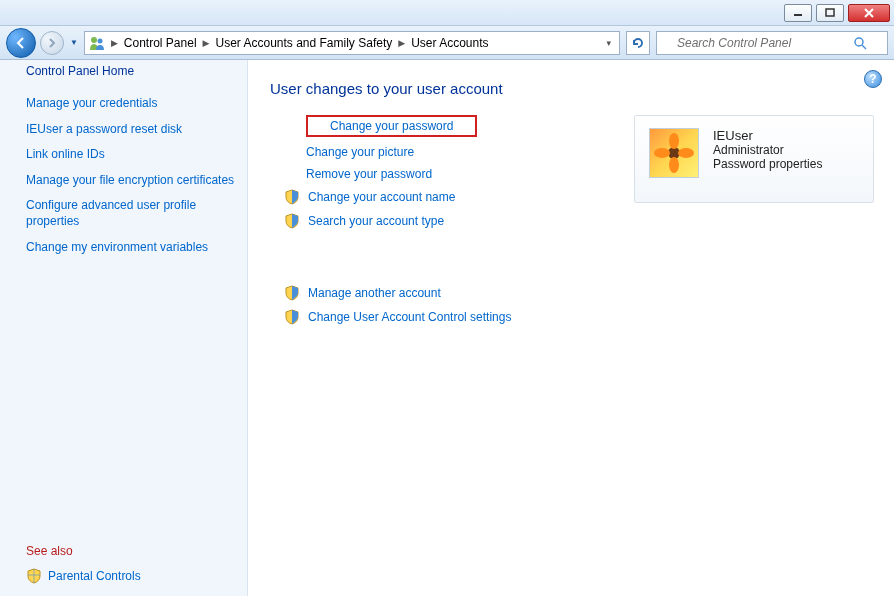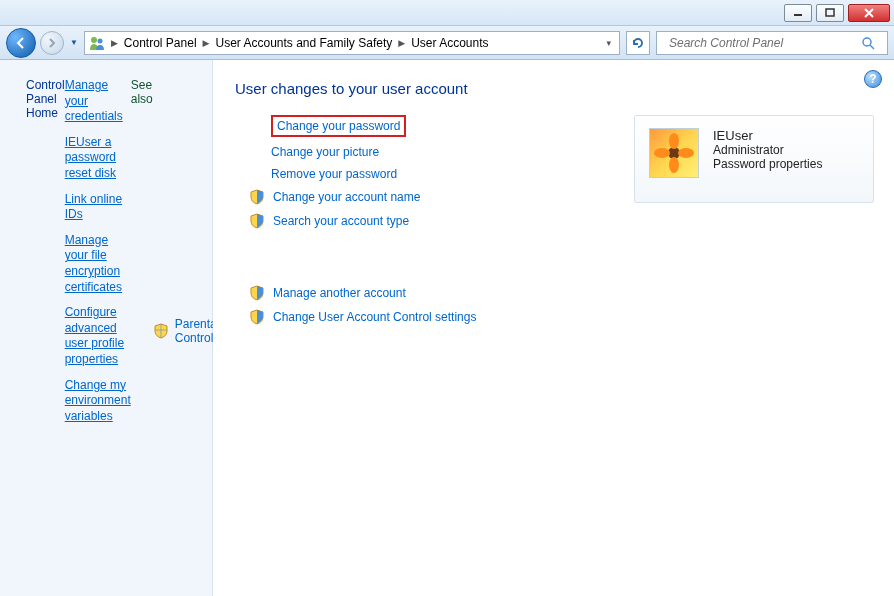--- a/index.html
+++ b/index.html
@@ -32,45 +32,45 @@
       display: flex; align-items: center; padding: 0 4px; gap: 6px; font-size: 12px;
     }
     .addr-icon { width: 16px; height: 16px; }
     .crumb { color: #000; display: flex; align-items: center; gap: 6px; }
     .crumb .sep { color: #555; font-size: 9px; }
     .addr-spacer { flex: 1; }
     .addr-drop { color: #555; font-size: 9px; margin-right: 4px; }
     .refresh-btn { width: 24px; height: 24px; border: 1px solid #9bb0c6; background: #fff; display: flex; align-items: center; justify-content: center; margin-left: 2px; }
     .searchbox {
       width: 232px; height: 24px; background: #fff; border: 1px solid #9bb0c6;
-      display: flex; align-items: center; padding: 0 12px; margin-left: 2px;
+      display: flex; align-items: center; padding: 0 20px; margin-left: 2px;
       font-size: 12px; color: #6f6f6f; font-style: italic; justify-content: space-between;
     }
 
     
     .content { display: flex; height: calc(100% - 26px - 34px); }
     .sidebar {
-      width: 213px; background: #f0f6fc; border-right: 1px solid #d9e4f0;
-      padding: 18px 12px 12px 26px; display: flex; flex-direction: row; font-size: 12px;
+      width: 248px; background: #f0f6fc; border-right: 1px solid #d9e4f0;
+      padding: 4px 12px 12px 26px; display: flex; flex-direction: column; font-size: 12px;
     }
     .sidebar-title { color: #003399; font-size: 12px; margin-bottom: 18px; }
     .sidebar-list { display: flex; flex-direction: column; gap: 10px; }
-    .sidebar-link { color: #0066cc; cursor: pointer; line-height: 1.3; text-decoration: underline; }
+    .sidebar-link { color: #0066cc; cursor: pointer; line-height: 1.3; }
     .sidebar-spacer { flex: 1; }
-    .see-also { color: #14532d; font-size: 12px; margin-bottom: 10px; }
+    .see-also { color: #b91c1c; font-size: 12px; margin-bottom: 10px; }
     .sidebar-bottom-link { display: flex; align-items: center; gap: 6px; color: #0066cc; cursor: pointer; }
 
     .main { flex: 1; background: #fff; padding: 20px 20px 10px 22px; position: relative; }
     .main-heading { color: #003399; font-size: 15px; font-weight: normal; margin-bottom: 18px; }
     .main-body { display: flex; gap: 30px; }
     .actions-col { display: flex; flex-direction: column; gap: 8px; font-size: 12px; }
     .action-link { display: flex; align-items: center; gap: 8px; margin-left: 14px; }
     .action-link.noicon { margin-left: 36px; }
     .action-link a { color: #0066cc; text-decoration: none; }
-    .action-link.highlighted a { border: 2px solid #d02020; padding: 2px 4px; }
+    .action-link.highlighted a { border: 2px solid #d02020; padding: 2px 22px; }
     .actions-gap { height: 40px; }
 
     .user-card {
       width: 240px; height: 88px; border: 1px solid #d8e1ea; border-radius: 2px;
       padding: 12px 14px; display: flex; align-items: flex-start; gap: 14px;
       background: linear-gradient(to bottom, #ffffff, #f3f7fb);
       margin-left: auto;
     }
     .user-pic { width: 50px; height: 50px; border: 1px solid #c2cfda; background: linear-gradient(135deg, #ff9a3c, #ffd54f, #fff176); display: flex; align-items: center; justify-content: center; }
     .user-info { display: flex; flex-direction: column; font-size: 12px; color: #222; }

